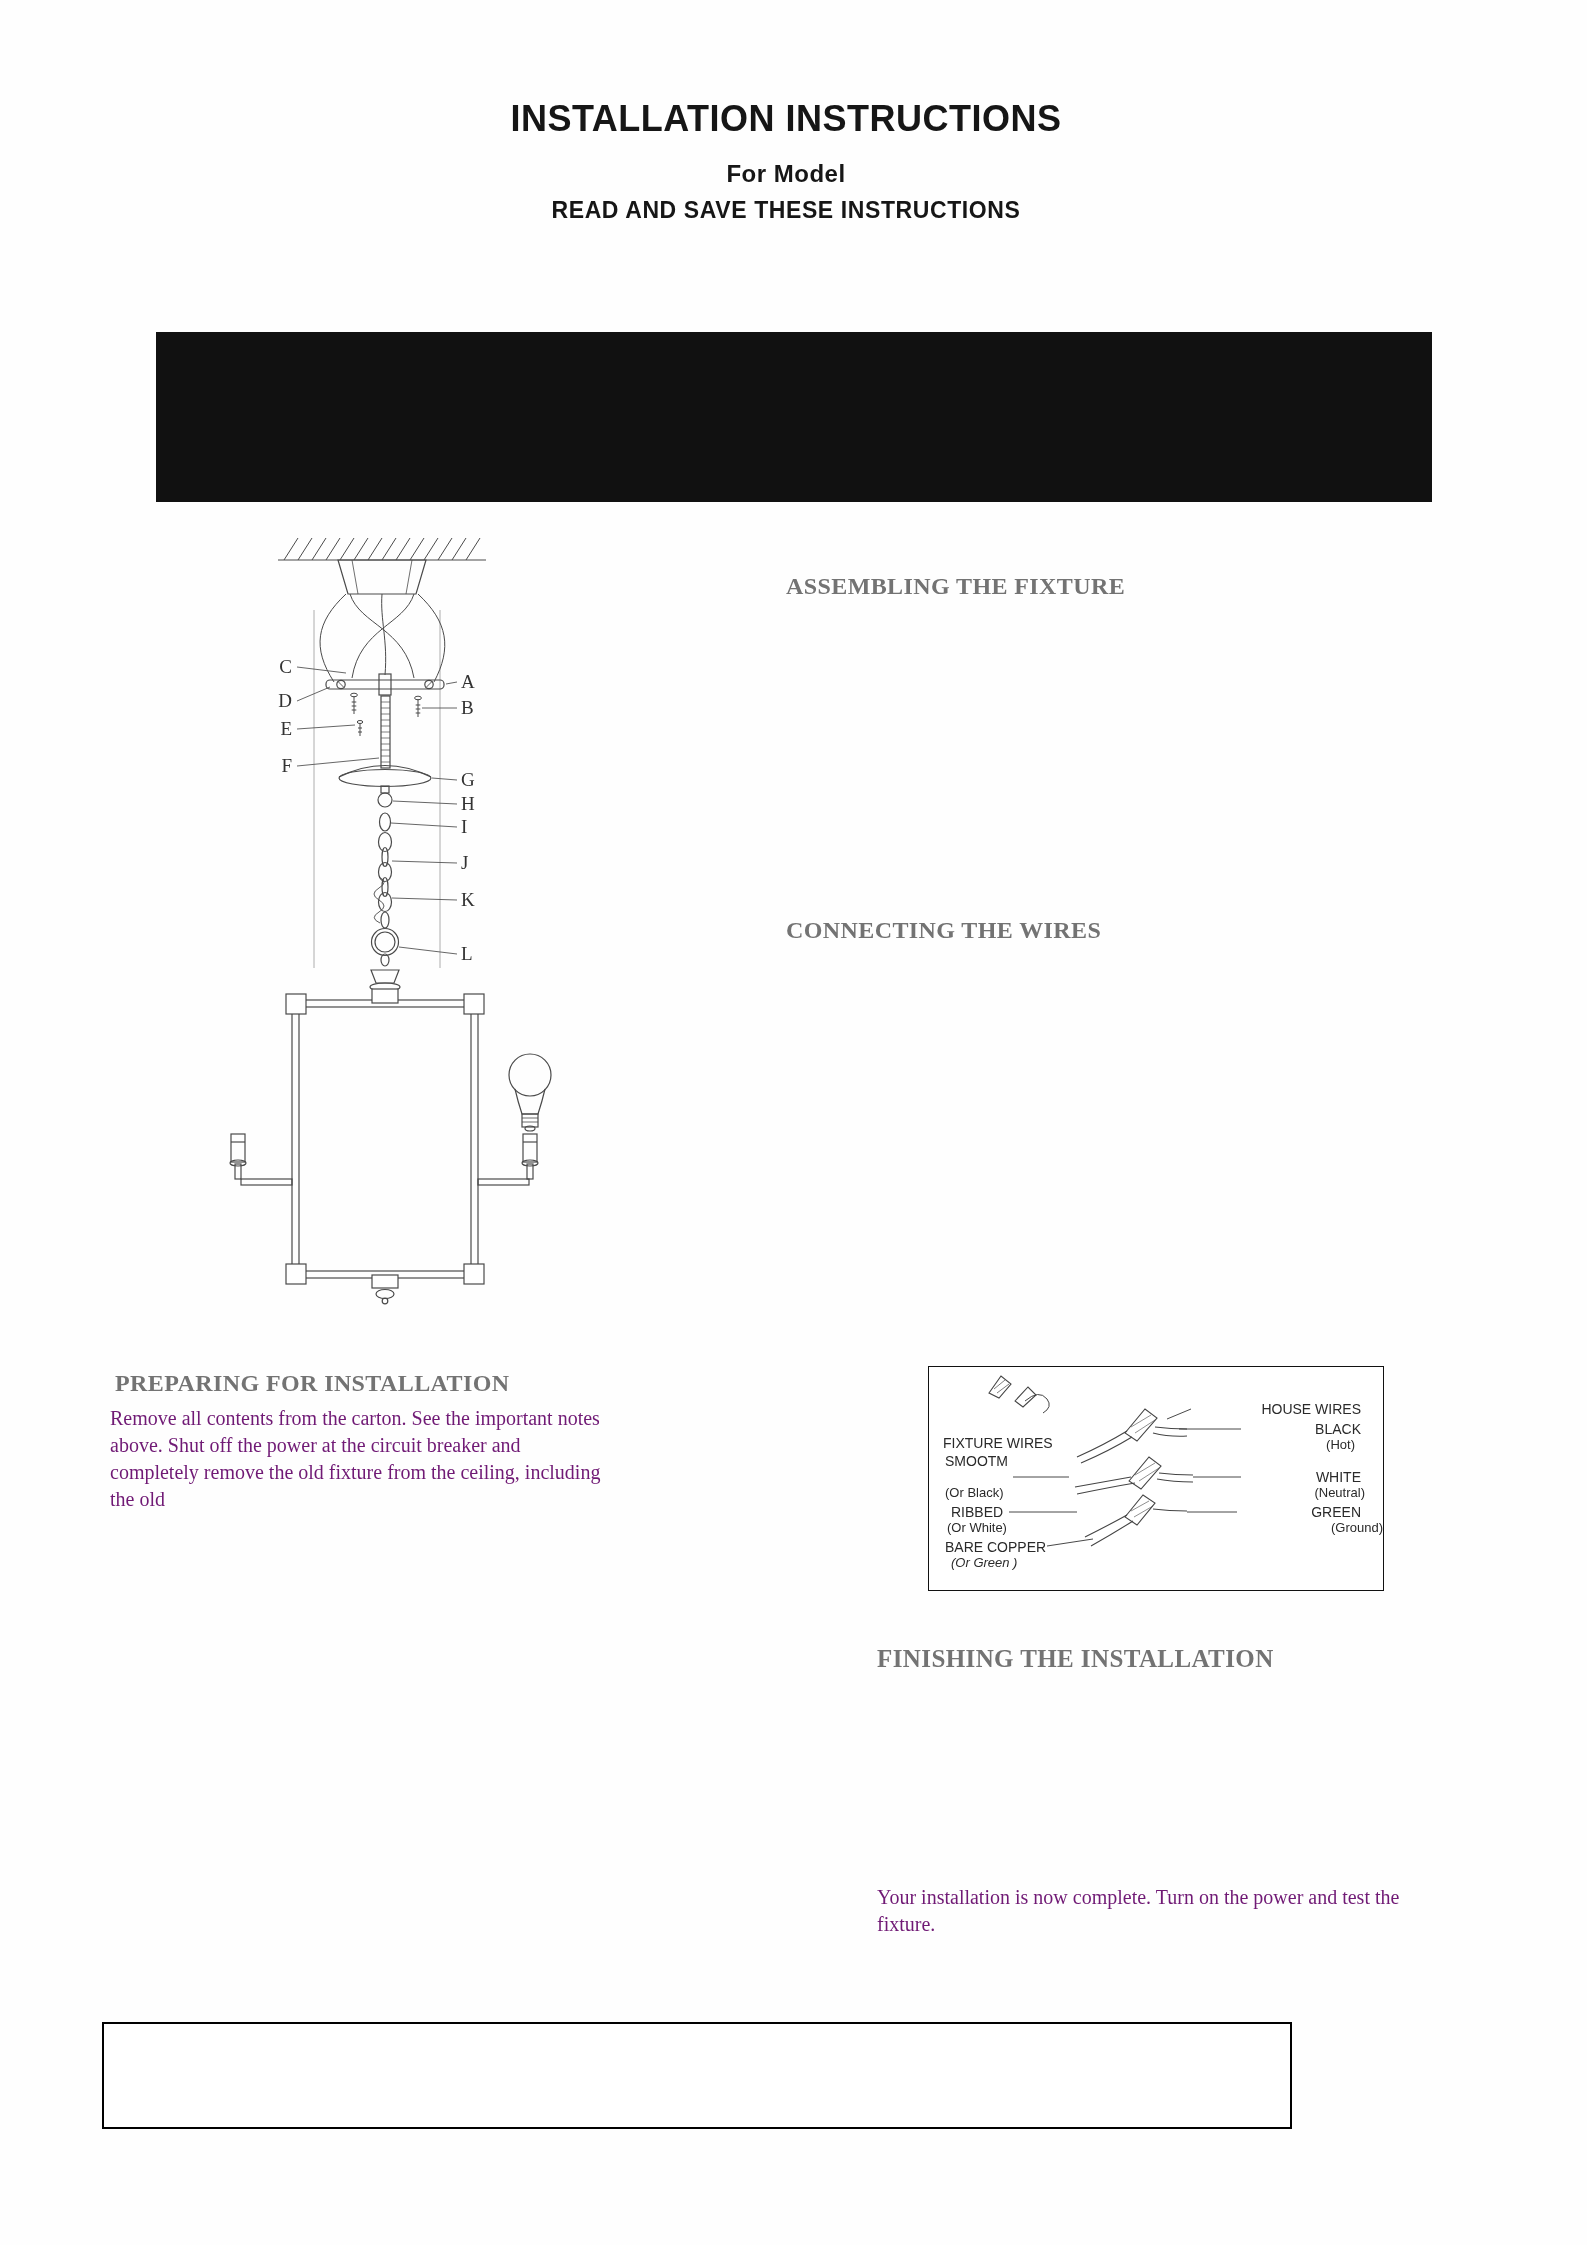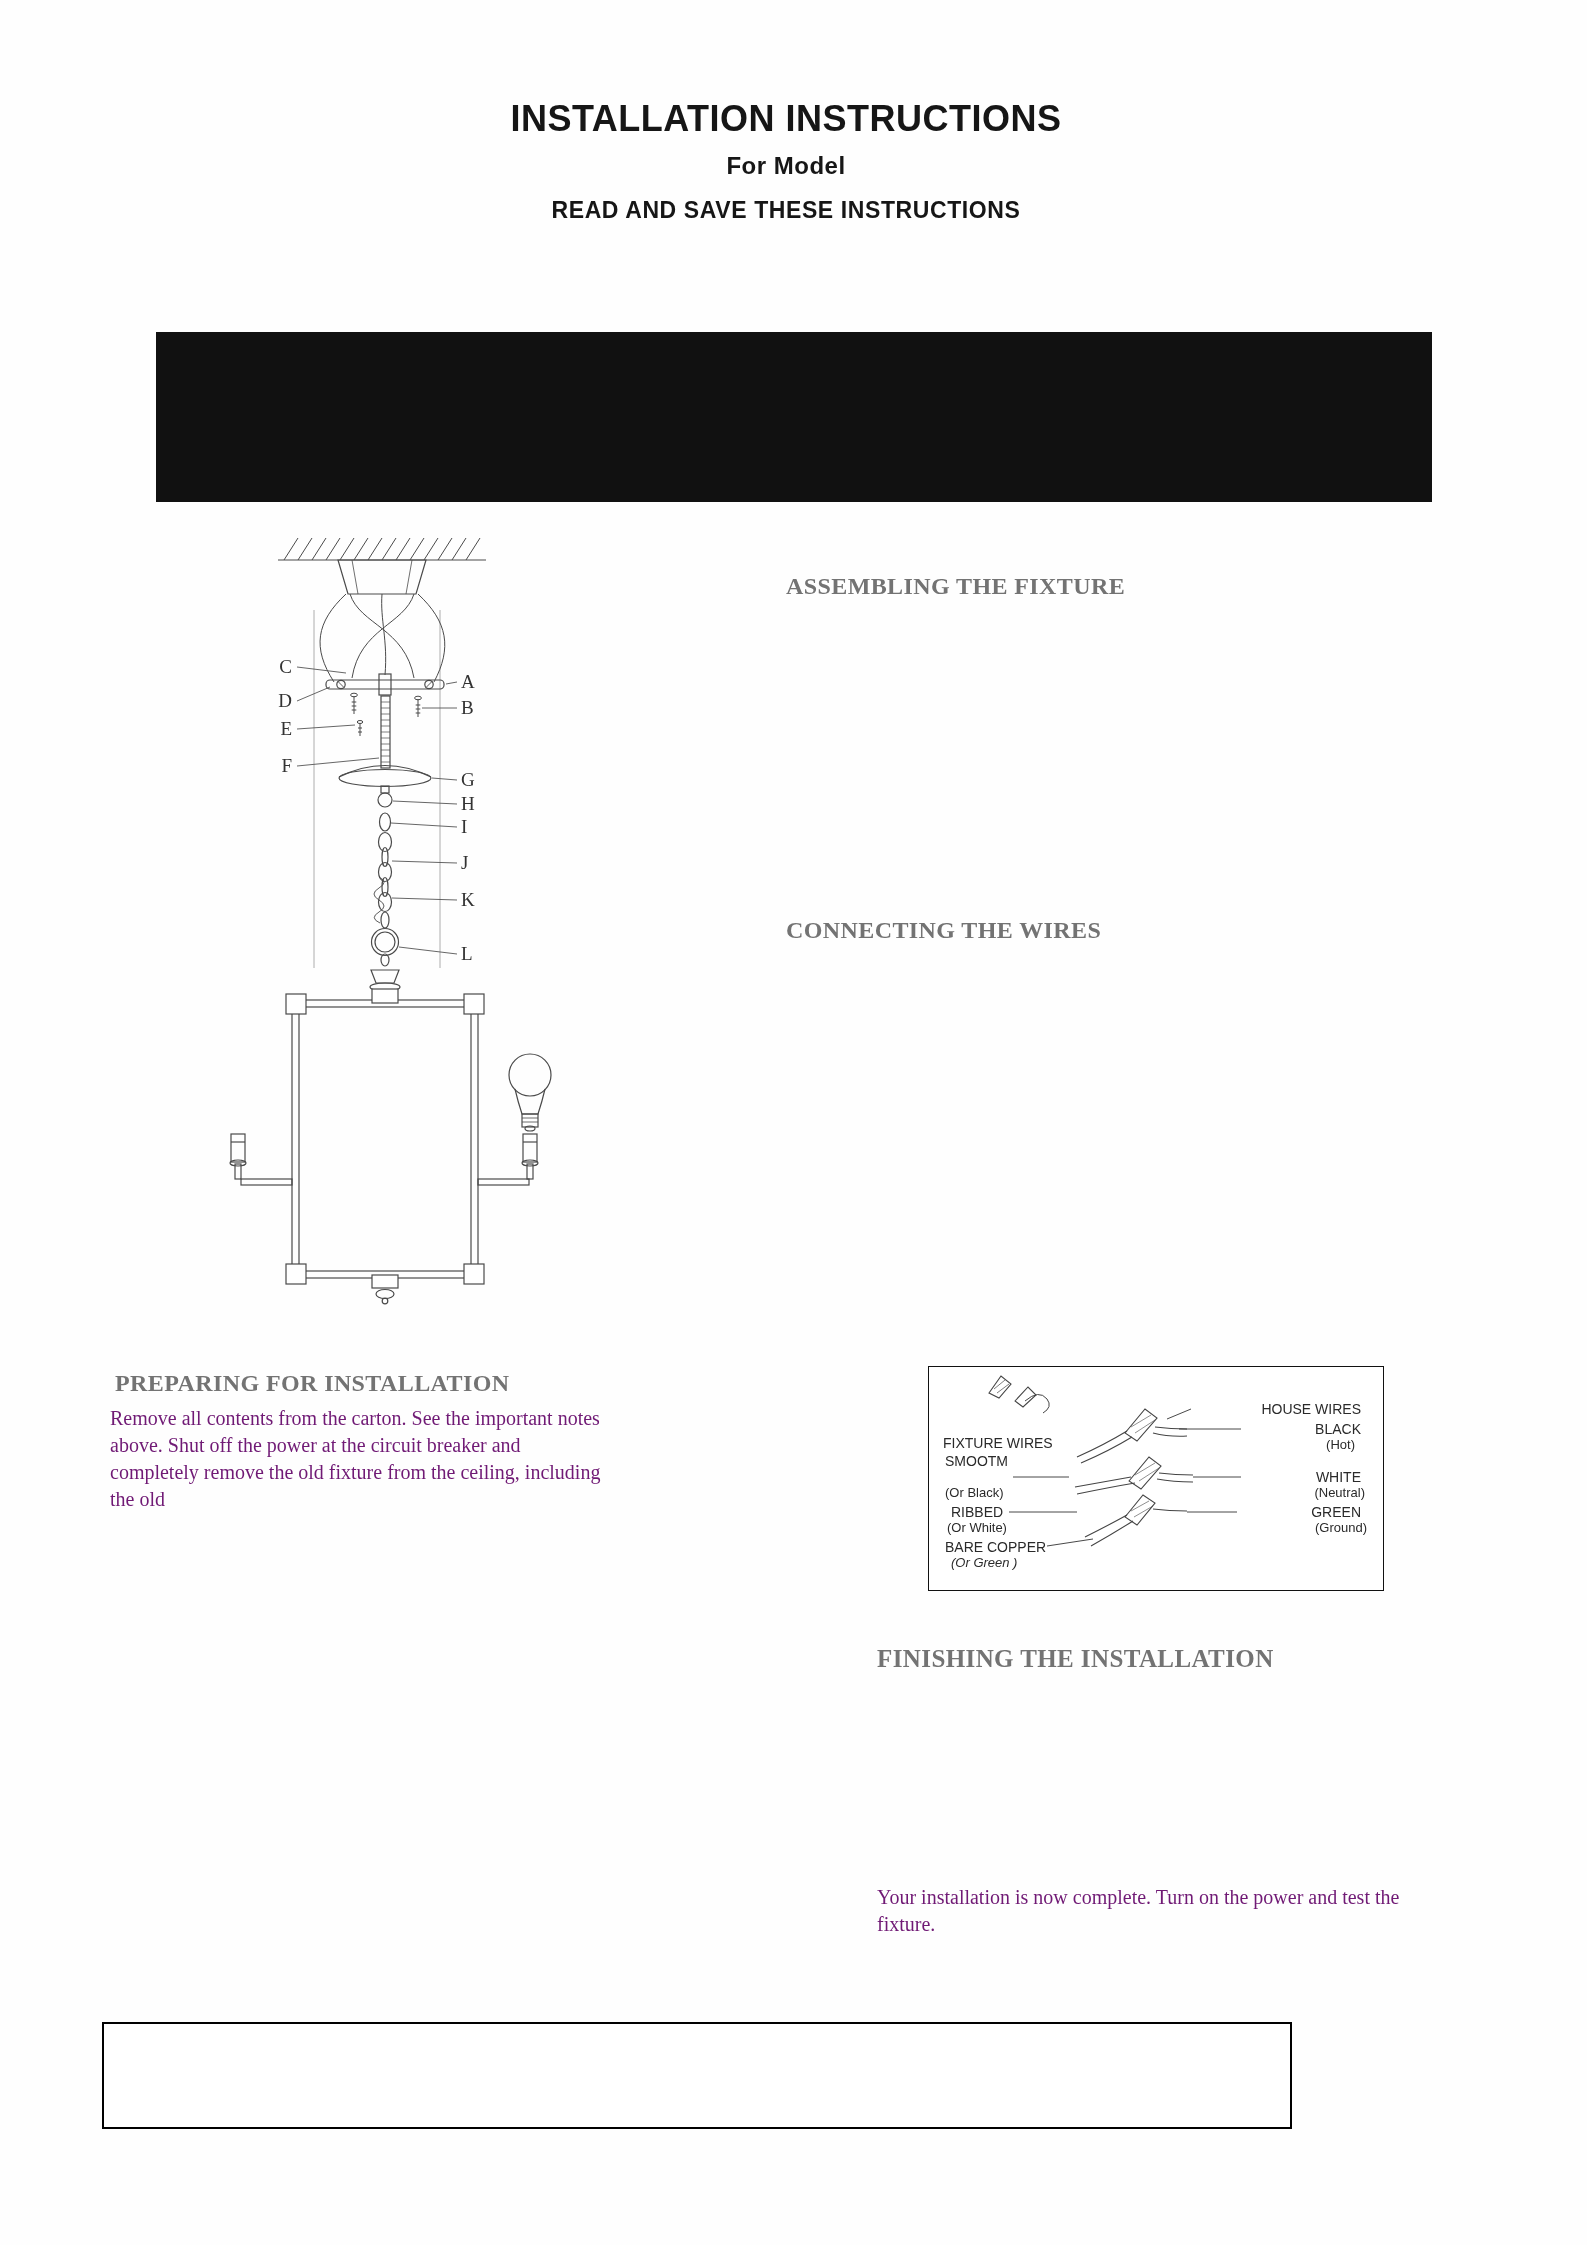--- a/index.html
+++ b/index.html
@@ -12,21 +12,21 @@
     font-family:"Liberation Serif", serif;
     color:#1c1c1c;
   }
   .abs { position:absolute; }
   .center { text-align:center; }
   .sans-title {
     font-family:"Liberation Sans", sans-serif;
     font-weight:bold; color:#161616; letter-spacing:0.5px;
   }
   .title-main { font-size:36px; }
-  .title-sub  { font-size:24px; }
+  .title-sub  { font-size:24px;margin-top:8px; }
   .title-note { font-size:23px; letter-spacing:0.6px; }
   .redaction {
     background:#111111;
   }
   .serif-head {
     font-family:"Liberation Serif", serif;
     font-weight:bold; font-size:24px; color:#737373; letter-spacing:0.4px;
   }
   .body-text {
     font-family:"Liberation Serif", serif;
@@ -252,21 +252,21 @@
         <line x1="80" y1="145" x2="148" y2="145"></line>
         <line x1="118" y1="179" x2="164" y2="172"></line>
       </g>
     </svg>
     <div class="wire-label" style="right:22px; top:34px;">HOUSE WIRES</div>
     <div class="wire-label" style="right:22px; top:54px;">BLACK</div>
     <div class="wire-label wire-sub" style="right:28px; top:70px;">(Hot)</div>
     <div class="wire-label" style="right:22px; top:102px;">WHITE</div>
     <div class="wire-label wire-sub" style="right:18px; top:118px;">(Neutral)</div>
     <div class="wire-label" style="right:22px; top:137px;">GREEN</div>
-    <div class="wire-label wire-sub" style="right:16px; top:153px;text-align:right;">(Ground)</div>
+    <div class="wire-label wire-sub" style="right:0; top:153px;text-align:right;">(Ground)</div>
     <div class="wire-label" style="left:14px; top:68px;">FIXTURE WIRES</div>
     <div class="wire-label" style="left:16px; top:86px;">SMOOTM</div>
     <div class="wire-label wire-sub" style="left:16px; top:118px;">(Or Black)</div>
     <div class="wire-label" style="left:22px; top:137px;">RIBBED</div>
     <div class="wire-label wire-sub" style="left:18px; top:153px;">(Or White)</div>
     <div class="wire-label" style="left:16px; top:172px;">BARE COPPER</div>
     <div class="wire-label wire-sub" style="left:22px; top:188px;font-style:italic;">(Or Green )</div>
   </div>
 
   <div class="abs serif-head" style="left:877px; top:1645px; font-size:25px;">FINISHING THE INSTALLATION</div>

